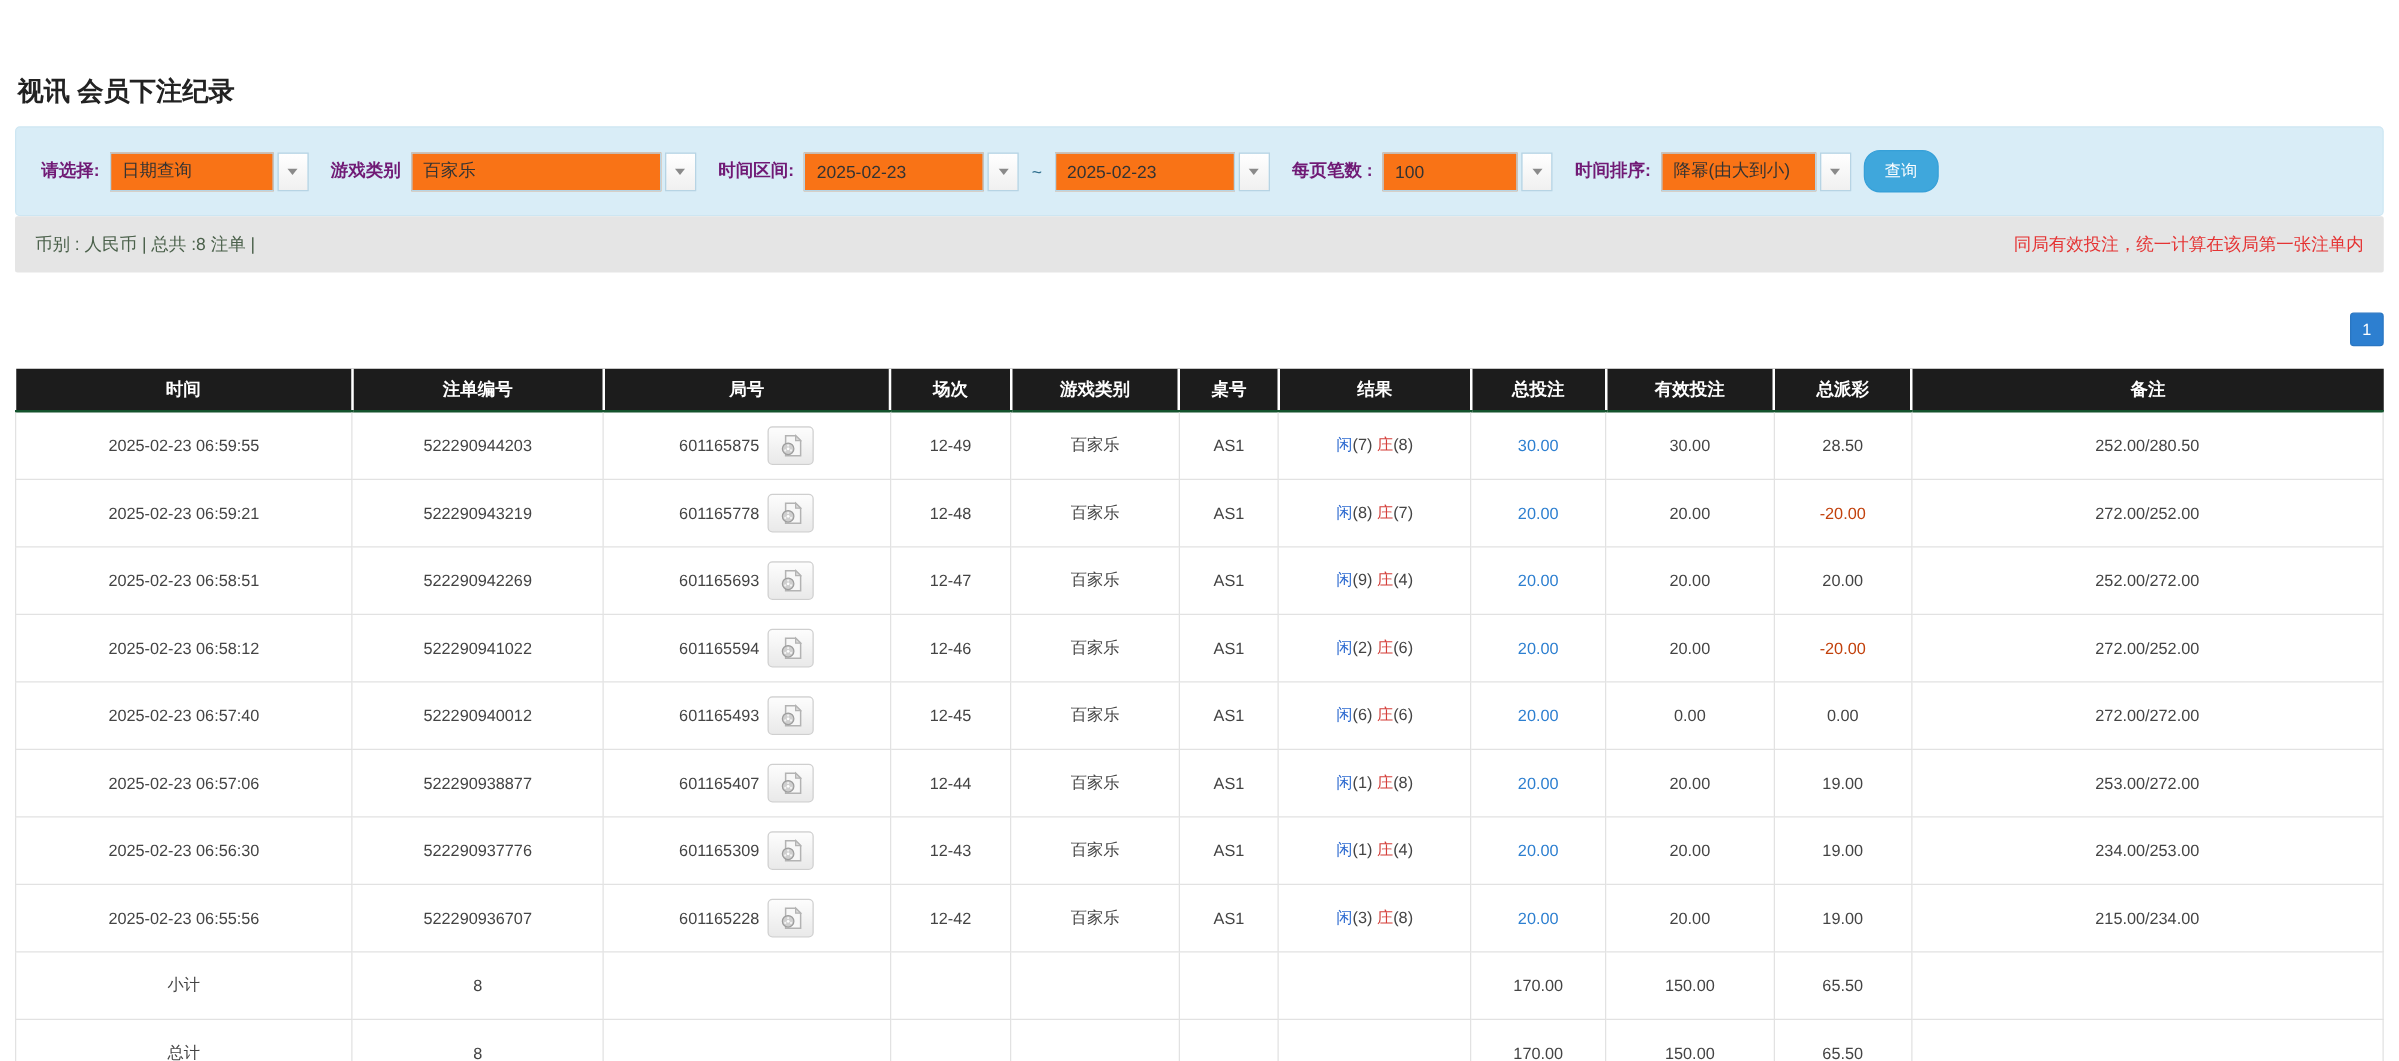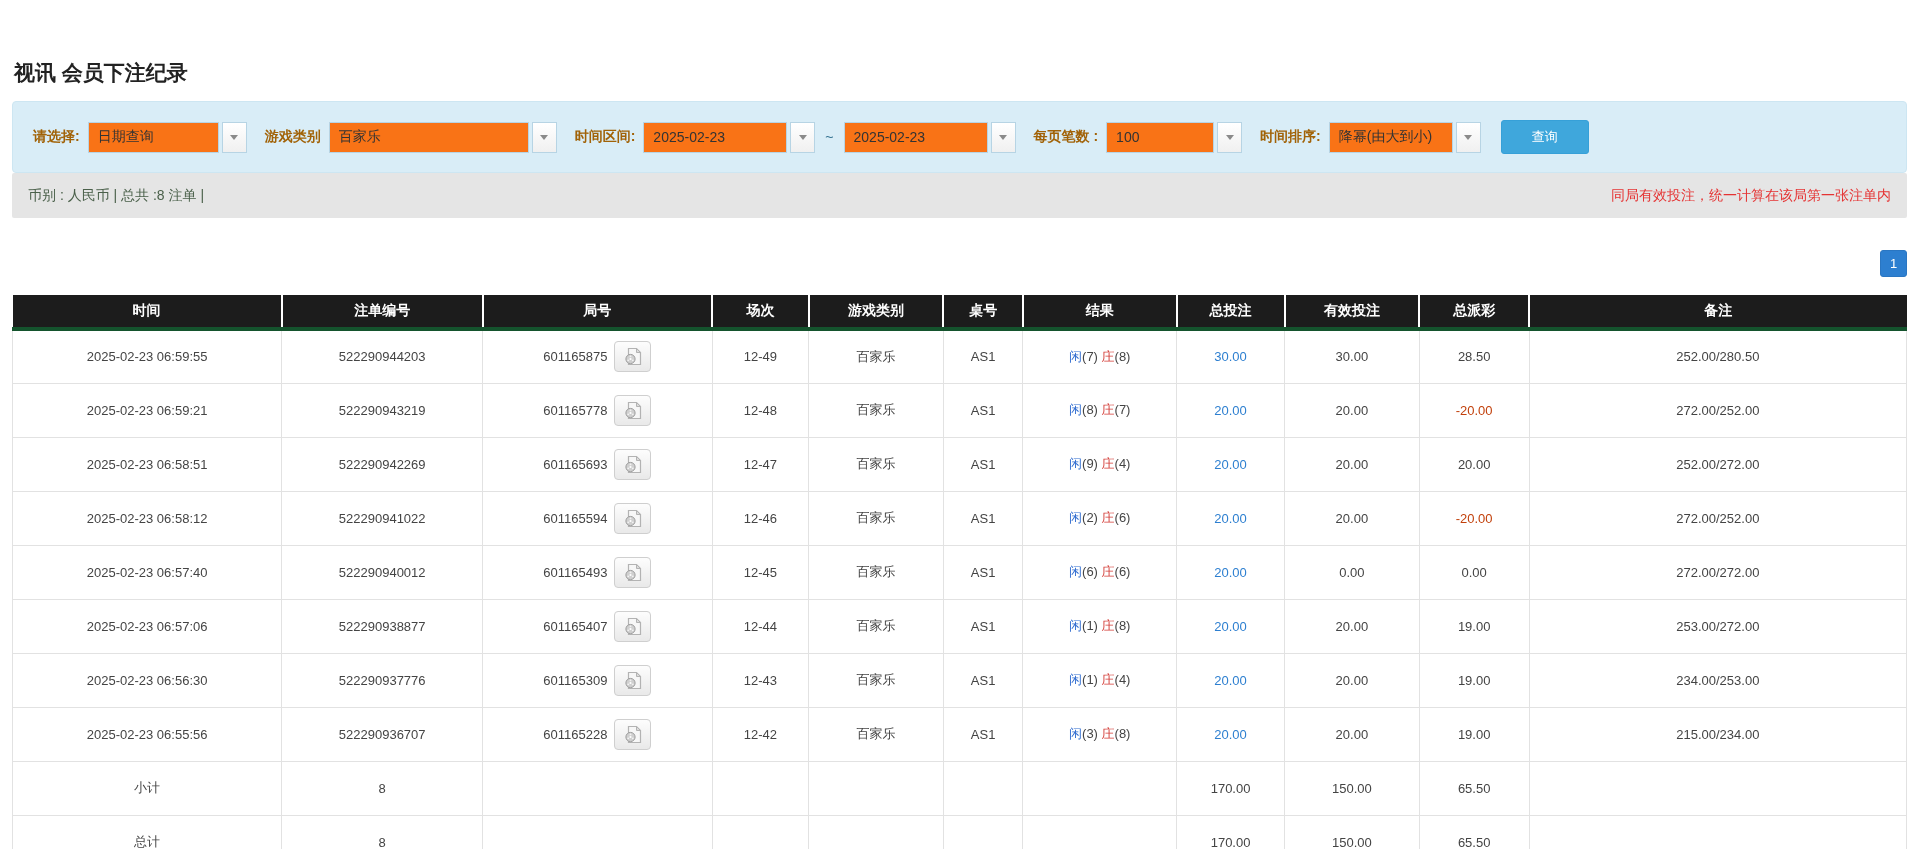--- a/index.html
+++ b/index.html
@@ -8,36 +8,36 @@
   .wrap { padding: 0 12px; }
 
   
   .page-title { font-size: 21px; font-weight: bold; color: #222; padding: 16px 2px 14px 2px; margin-top: 43px; }
 
   
   .filter-panel {
     background: #d9edf7; border: 1px solid #cde6f2; border-radius: 4px;
     height: 72px; display: flex; align-items: center; padding: 0 20px; gap: 8px;
   }
-  .f-label { font-size: 14px; font-weight: bold; color: #a16207; white-space: nowrap; margin-left: 10px; }
+  .f-label { font-size: 14px; font-weight: bold; color: #701a75; white-space: nowrap; margin-left: 10px; }
   .combo { display: flex; align-items: center; gap: 3px; }
   .combo-field {
     height: 31px; background: #f97316; border: 1px solid #b7d4e4; font-size: 14px;
     color: #333; padding: 0 9px; display: flex; align-items: center; white-space: nowrap; overflow: hidden;
   }
   .combo-arrow {
     width: 25px; height: 31px; background: linear-gradient(#ffffff,#f0f0f0);
     border: 1px solid #b7d4e4; display: flex; align-items: center; justify-content: center; cursor: pointer;
   }
   .combo-arrow .tri { width: 0; height: 0; border-left: 4px solid transparent; border-right: 4px solid transparent; border-top: 5px solid #8a8a8a; }
   .w130 { width: 131px; } .w200 { width: 200px; } .w165 { width: 144px; } .w88 { width: 108px; } .w140 { width: 124px; }
   .tilde { font-size: 14px; color: #31708f; margin: 0 2px; }
   .search-btn {
-    margin-left: 12px; background: #3fa7dc; color: #fff; border: 1px solid #36a0d8;
-    border-radius: 3px; font-size: 13px; padding: 7px 30px; cursor: pointer;
+    margin-left: 2px; background: #3fa7dc; color: #fff; border: 1px solid #36a0d8;
+    border-radius: 13px; font-size: 13px; padding: 7px 16px; cursor: pointer;
   }
 
   
   .summary-bar {
     margin-top: 0; background: #e5e5e5; border-radius: 2px; height: 45px;
     display: flex; align-items: center; justify-content: space-between; padding: 0 16px;
   }
   .summary-left { font-size: 14px; color: #4a604a; }
   .summary-right { font-size: 14px; color: #e53333; }
 
@@ -45,21 +45,21 @@
   .pager-row { display: flex; justify-content: flex-end; margin: 32px 0 18px 0; }
   .page-btn {
     min-width: 27px; height: 27px; background: #2d7fd0; border: 1px solid #2a76c2; color: #fff;
     font-size: 13px; border-radius: 3px; cursor: pointer; display: flex; align-items: center; justify-content: center;
   }
 
   
   table.data { width: 100%; border-collapse: collapse; table-layout: fixed; }
   table.data thead th {
     background: #1c1c1c; color: #fff; font-size: 14px; font-weight: bold;
-    height: 34px; text-align: center; border-right: 2px solid #fff; border-bottom: 4px solid #14532d;
+    height: 34px; text-align: center; border-right: 2px solid #fff; border-bottom: 2px solid #14532d;
   }
   table.data thead th:last-child { border-right: none; }
   table.data tbody td {
     height: 54px; text-align: center; font-size: 13px; color: #444;
     border: 1px solid #e2e2e2; background: #fff; overflow: hidden; white-space: nowrap;
   }
   tr.sumrow td {
     background: #9b9b9b; color: #fff; height: 40px; font-size: 13px;
     border: 2px solid #fff; text-align: center;
   }

